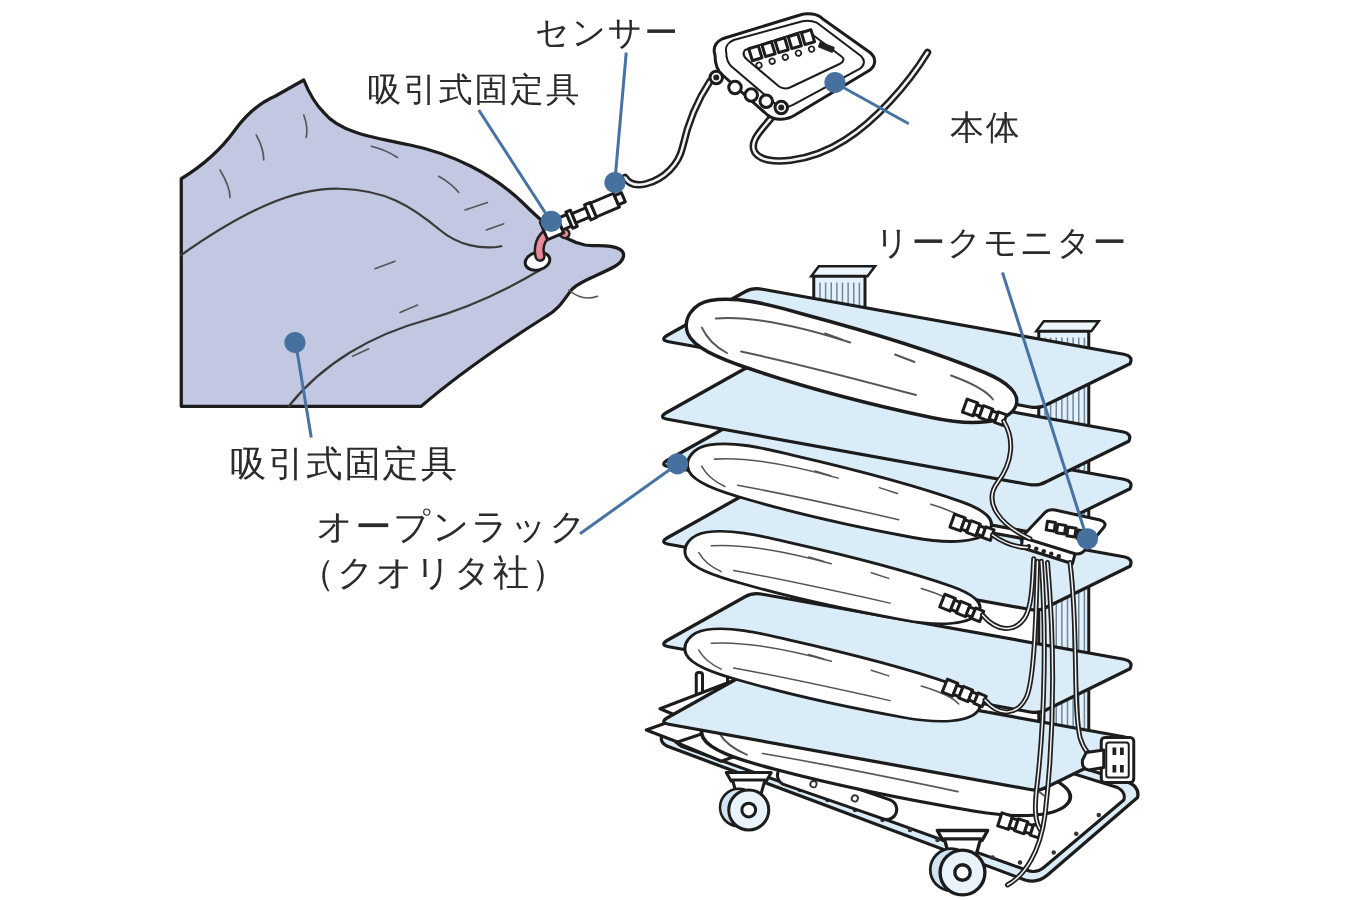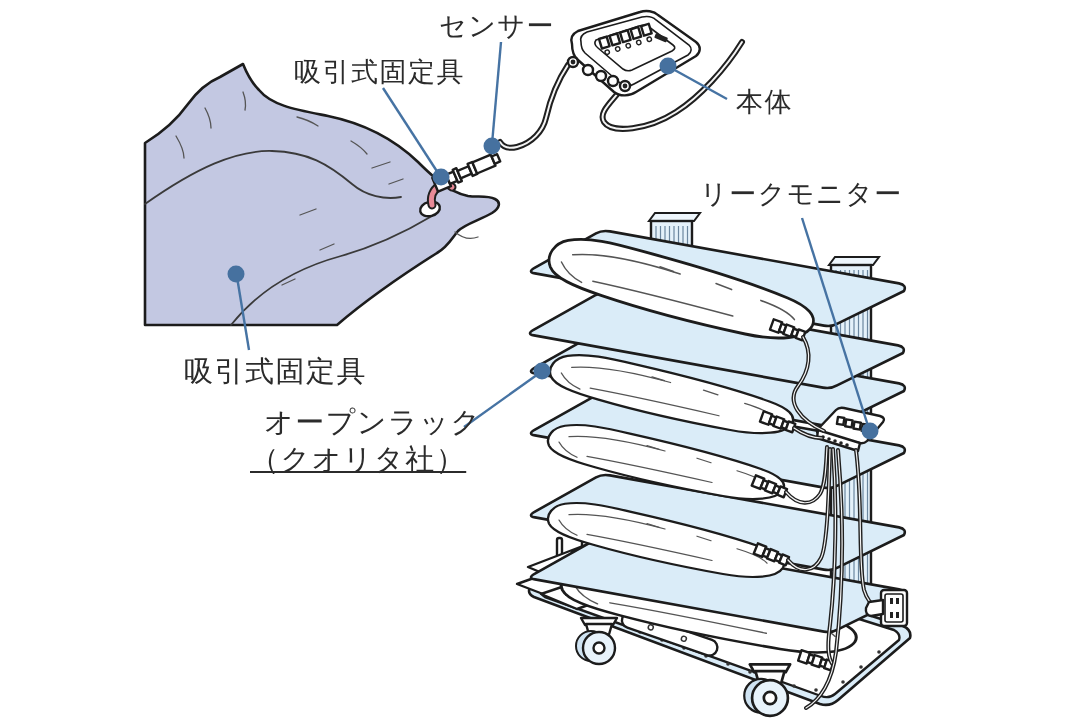--- a/index.html
+++ b/index.html
@@ -12,21 +12,21 @@
   }
   html,body{margin:0;padding:0;background:#fff;}
   #stage{
     position:relative;width:1080px;height:720px;overflow:hidden;background:#fff;
     font-family:"Liberation Sans","DejaVu Sans",sans-serif;
   }
   svg{position:absolute;left:0;top:0;}
   .lbl{position:absolute;font-size:27px;color:#2b2b2b;letter-spacing:1.5px;white-space:nowrap;}
   .lbl-lg{font-size:29px;}
   .rack-label{position:absolute;font-size:29px;line-height:37px;color:#2b2b2b;letter-spacing:1.5px;white-space:nowrap;}
-  .indent-paren{margin-left:-14px;text-decoration:underline;}
+  .indent-paren{margin-left:-14px;}
   .fw{fill:#fff;stroke:var(--line-dark);stroke-width:2.4;stroke-linejoin:round;}
   .shelf{fill:var(--shelf-fill);stroke:var(--line-dark);stroke-width:2.6;stroke-linejoin:round;}
   .post{fill:#e4f1fa;stroke:var(--line-dark);stroke-width:2.4;}
   .postcap{fill:#eef6fc;stroke:var(--line-dark);stroke-width:2;}
   .stripes{stroke:#6c87a0;stroke-width:1.2;fill:none;}
   .bagfill{fill:var(--fixture-fill);stroke:var(--line-dark);stroke-width:2.6;stroke-linejoin:round;}
   .fold{fill:none;stroke:#3a3a3a;stroke-width:1.8;stroke-linecap:round;}
   .wr{fill:none;stroke:#555;stroke-width:1.3;stroke-linecap:round;}
   .cableO{fill:none;stroke:#202020;stroke-width:6;stroke-linecap:round;}
   .cableI{fill:none;stroke:#f4f4f4;stroke-width:2;stroke-linecap:round;}
@@ -289,21 +289,21 @@
     <path class="leader" d="M249,350 L237,277"></path>
     <circle class="dot" cx="236" cy="274" r="8.5"></circle>
     <path class="leader" d="M464,427 L541,372"></path>
     <circle class="dot" cx="542" cy="371" r="8.5"></circle>
     <path class="leader" d="M802,218 L869,429"></path>
     <circle class="dot" cx="870" cy="431" r="8.5"></circle>
   </g>
 </svg>
 
   <div class="lbl" style="left:294px;top:54px">吸引式固定具</div>
-  <div class="lbl" style="left:439px;top:8px">センサー</div>
-  <div class="lbl" style="left:736px;top:84px">本体</div>
+  <div class="lbl" style="left:428px;top:8px">センサー</div>
+  <div class="lbl" style="left:760px;top:84px">本体</div>
   <div class="lbl" style="left:700px;top:176px">リークモニター</div>
   <div class="lbl lbl-lg" style="left:184px;top:352px">吸引式固定具</div>
-  <div class="rack-label" style="left:264px;top:404px">
+  <div class="rack-label" style="left:253px;top:404px">
     <div>オープンラック</div>
     <div class="indent-paren">（クオリタ社）</div>
   </div>
 </div>
 
 </body></html>

